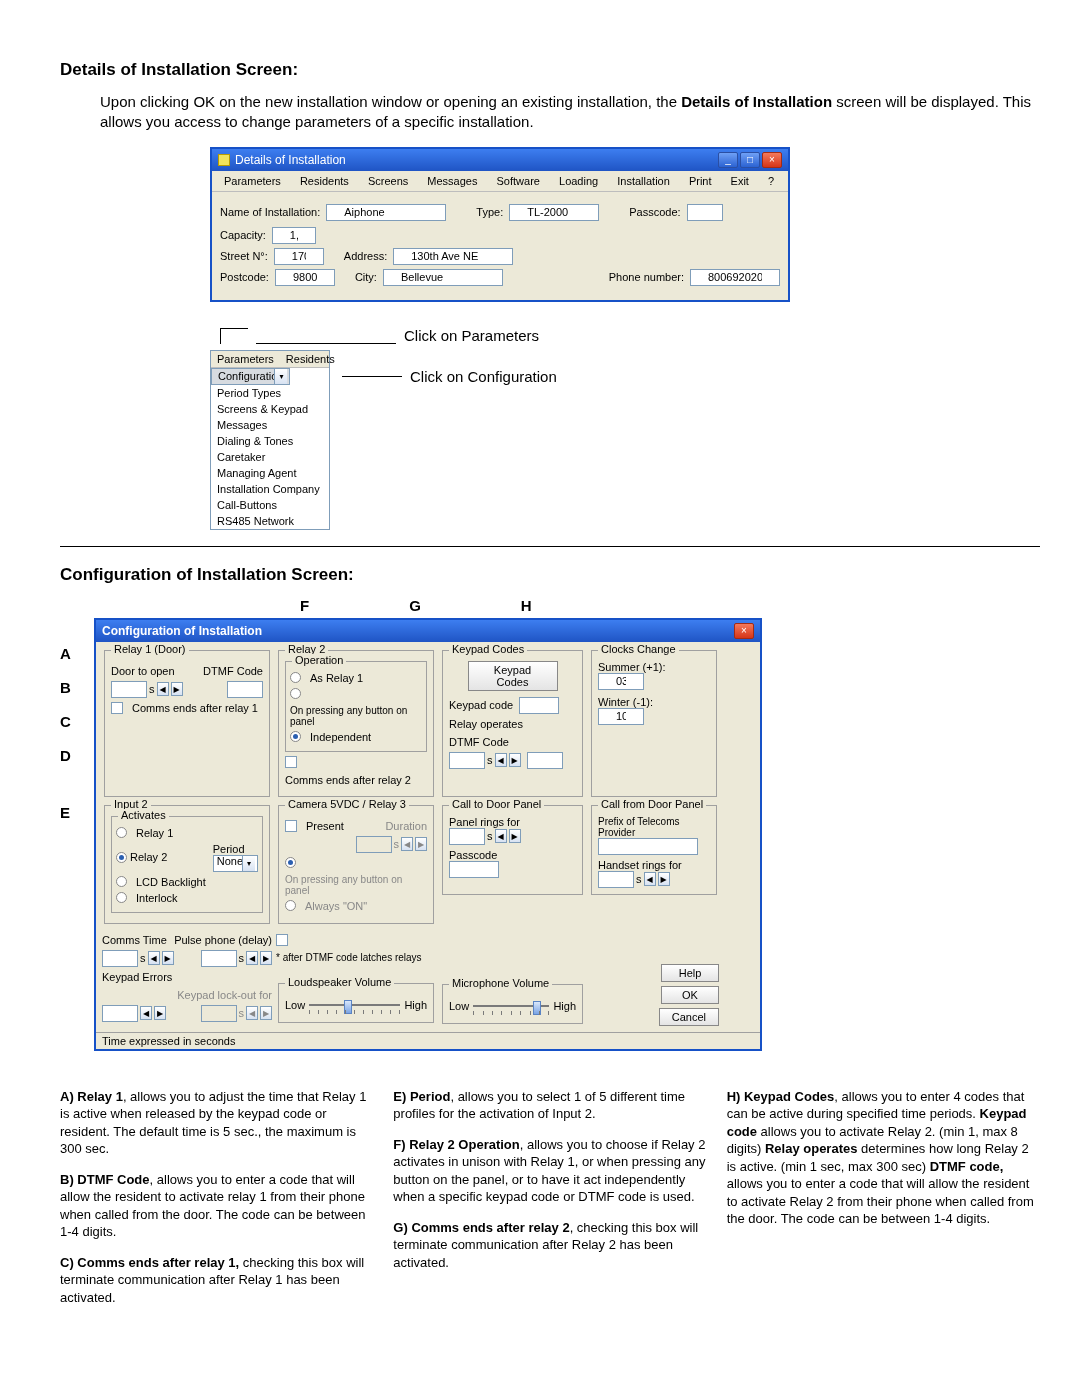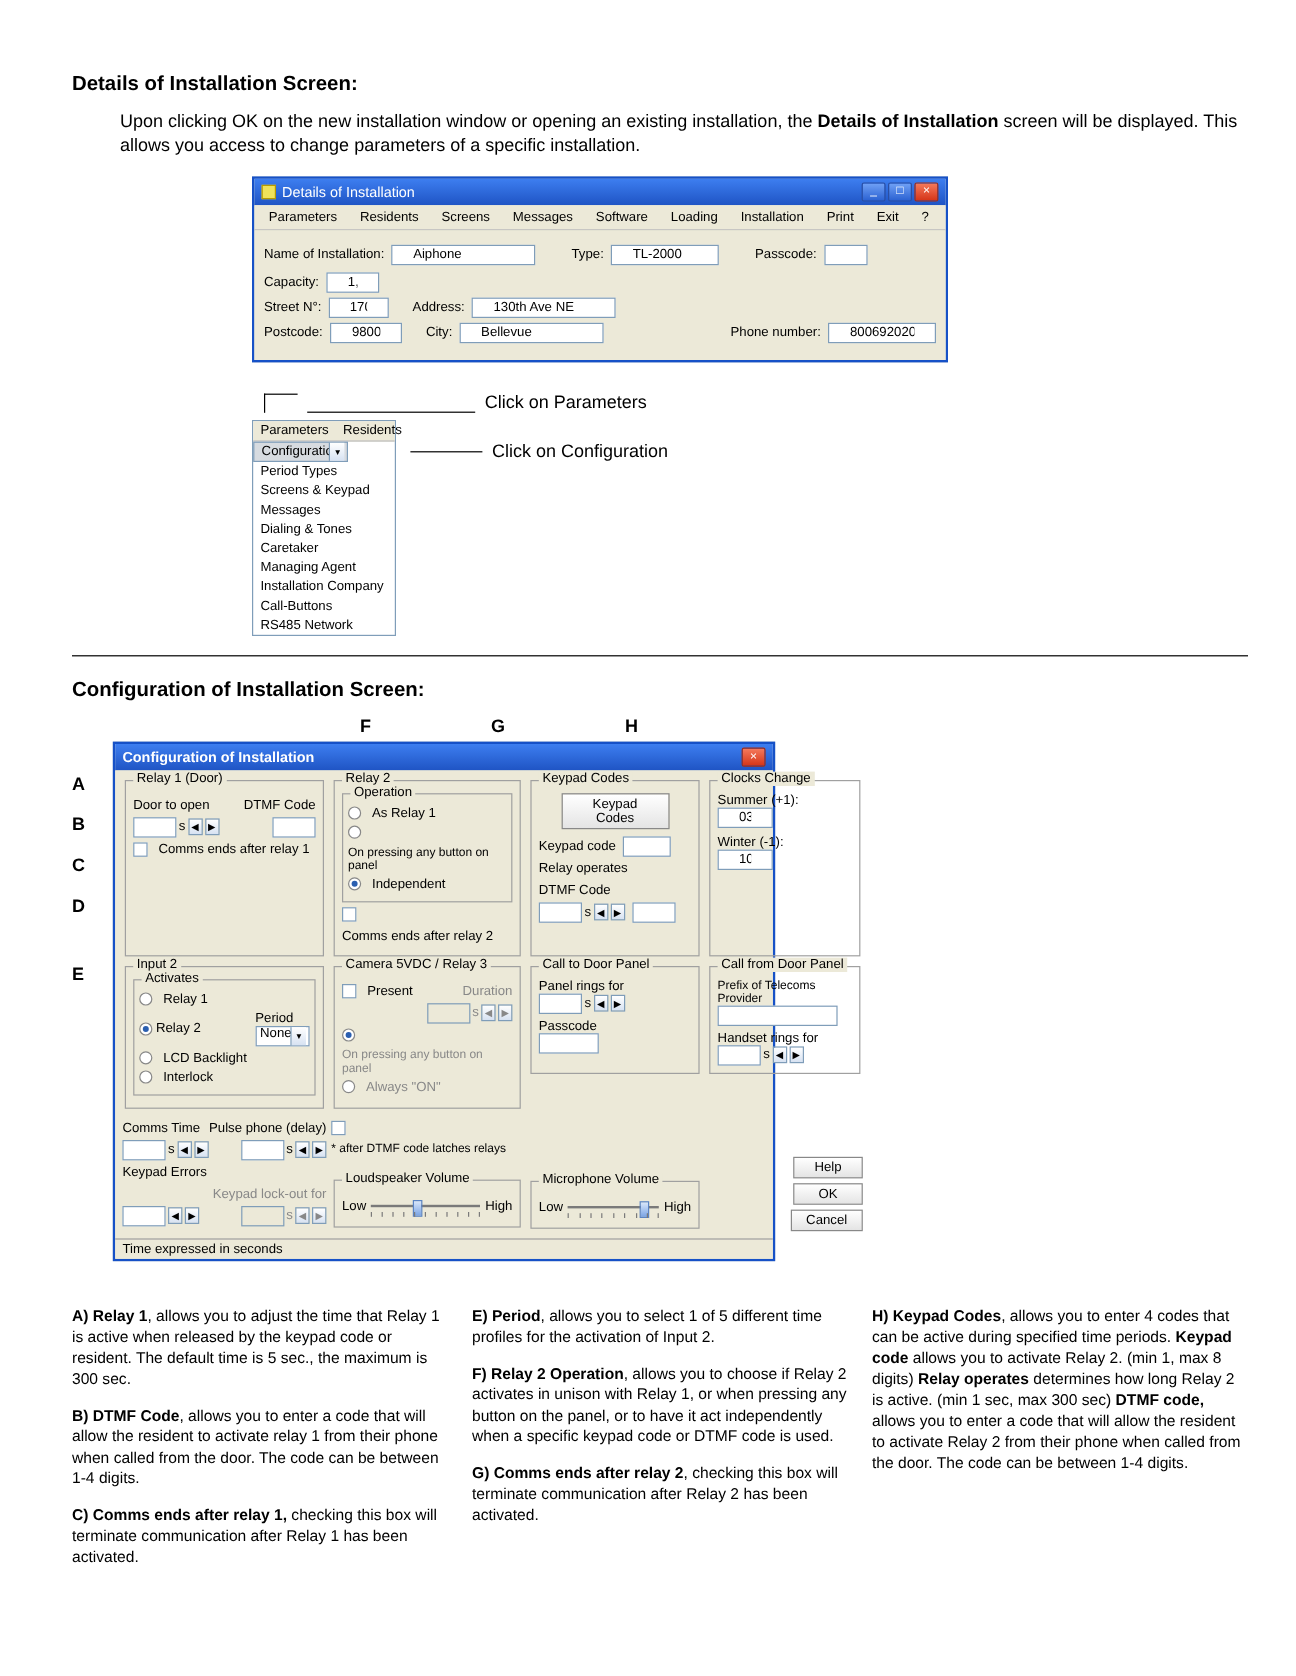--- a/index.html
+++ b/index.html
@@ -174,21 +174,21 @@
 
   <div class="cfg-outer">
     <div class="side-letters">
       <div>A</div>
       <div>B</div>
       <div>C</div>
       <div>D</div>
       <div style="margin-top:40px">E</div>
     </div>
 
-    <div class="xp-win" style="width:552px;">
+    <div class="xp-win" style="width:668px;">
       <div class="xp-titlebar">
         <div class="t">
             <b>Configuration of Installation</b>
           </div>
         <div class="xp-sys">
             <span class="btn close">×</span>
           </div>
       </div>
       <div class="xp-body" style="padding:6px;">
         <div class="cfg-grid">

